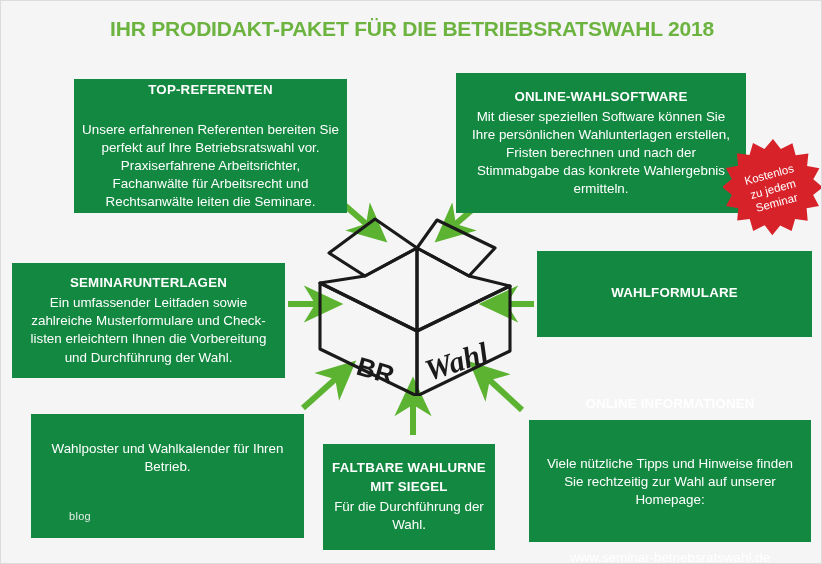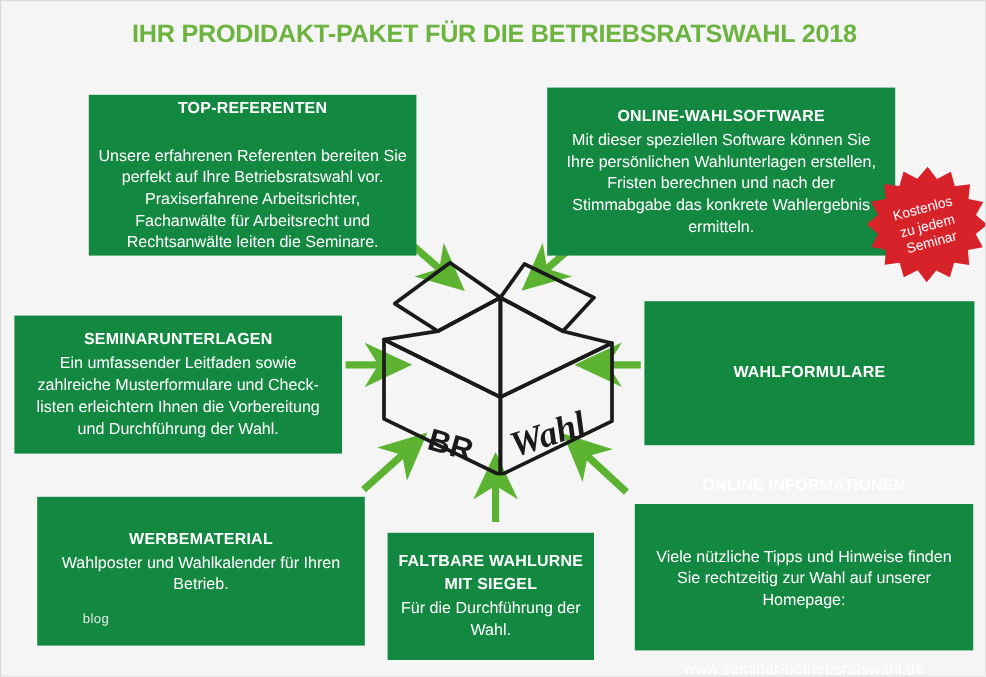--- a/index.html
+++ b/index.html
@@ -49,21 +49,21 @@
     letter-spacing: 0.2px;
     margin-bottom: 2px;
   }
   .gbox .bd {
     font-size: 13.4px;
   }
   
   #box-top-left    { left: 73px;  top: 78px;  width: 273px; height: 134px; gap: 20px; }
   #box-top-right   { left: 455px; top: 72px;  width: 290px; height: 140px; }
   #box-mid-left    { left: 11px;  top: 262px; width: 273px; height: 115px; }
-  #box-mid-right   { left: 536px; top: 250px; width: 275px; height: 120px; }
+  #box-mid-right   { left: 536px; top: 250px; width: 275px; height: 86px; }
   #box-bot-left    { left: 30px;  top: 413px; width: 273px; height: 124px; }
   #box-bot-center  { left: 322px; top: 443px; width: 172px; height: 106px; }
   #box-bot-right   { left: 528px; top: 419px; width: 282px; height: 122px; gap: 40px; }
 
   #box-bot-left { justify-content: flex-start; padding-top: 26px; }
   #box-bot-center .hd { line-height: 1.25; }
 
   #blog-mark {
     position: absolute;
     left: 38px;
@@ -175,21 +175,20 @@
   <div class="gbox" id="box-mid-left">
     <div class="hd">SEMINARUNTERLAGEN</div>
     <div class="bd">Ein umfassender Leitfaden sowie zahlreiche Musterformulare und Check-listen erleichtern Ihnen die Vorbereitung und Durchführung der Wahl.</div>
   </div>
 
   <div class="gbox" id="box-mid-right">
     <div class="hd">WAHLFORMULARE</div>
   </div>
 
   <div class="gbox" id="box-bot-left">
-    <div class="hd">WERBEMATERIAL</div>
     <div class="bd">Wahlposter und Wahlkalender für Ihren Betrieb.</div>
     <div id="blog-mark">blog</div>
   </div>
 
   <div class="gbox" id="box-bot-center">
     <div class="hd">FALTBARE WAHLURNE</div>
     <div class="hd">MIT SIEGEL</div>
     <div class="bd">Für die Durchführung der Wahl.</div>
   </div>
 

